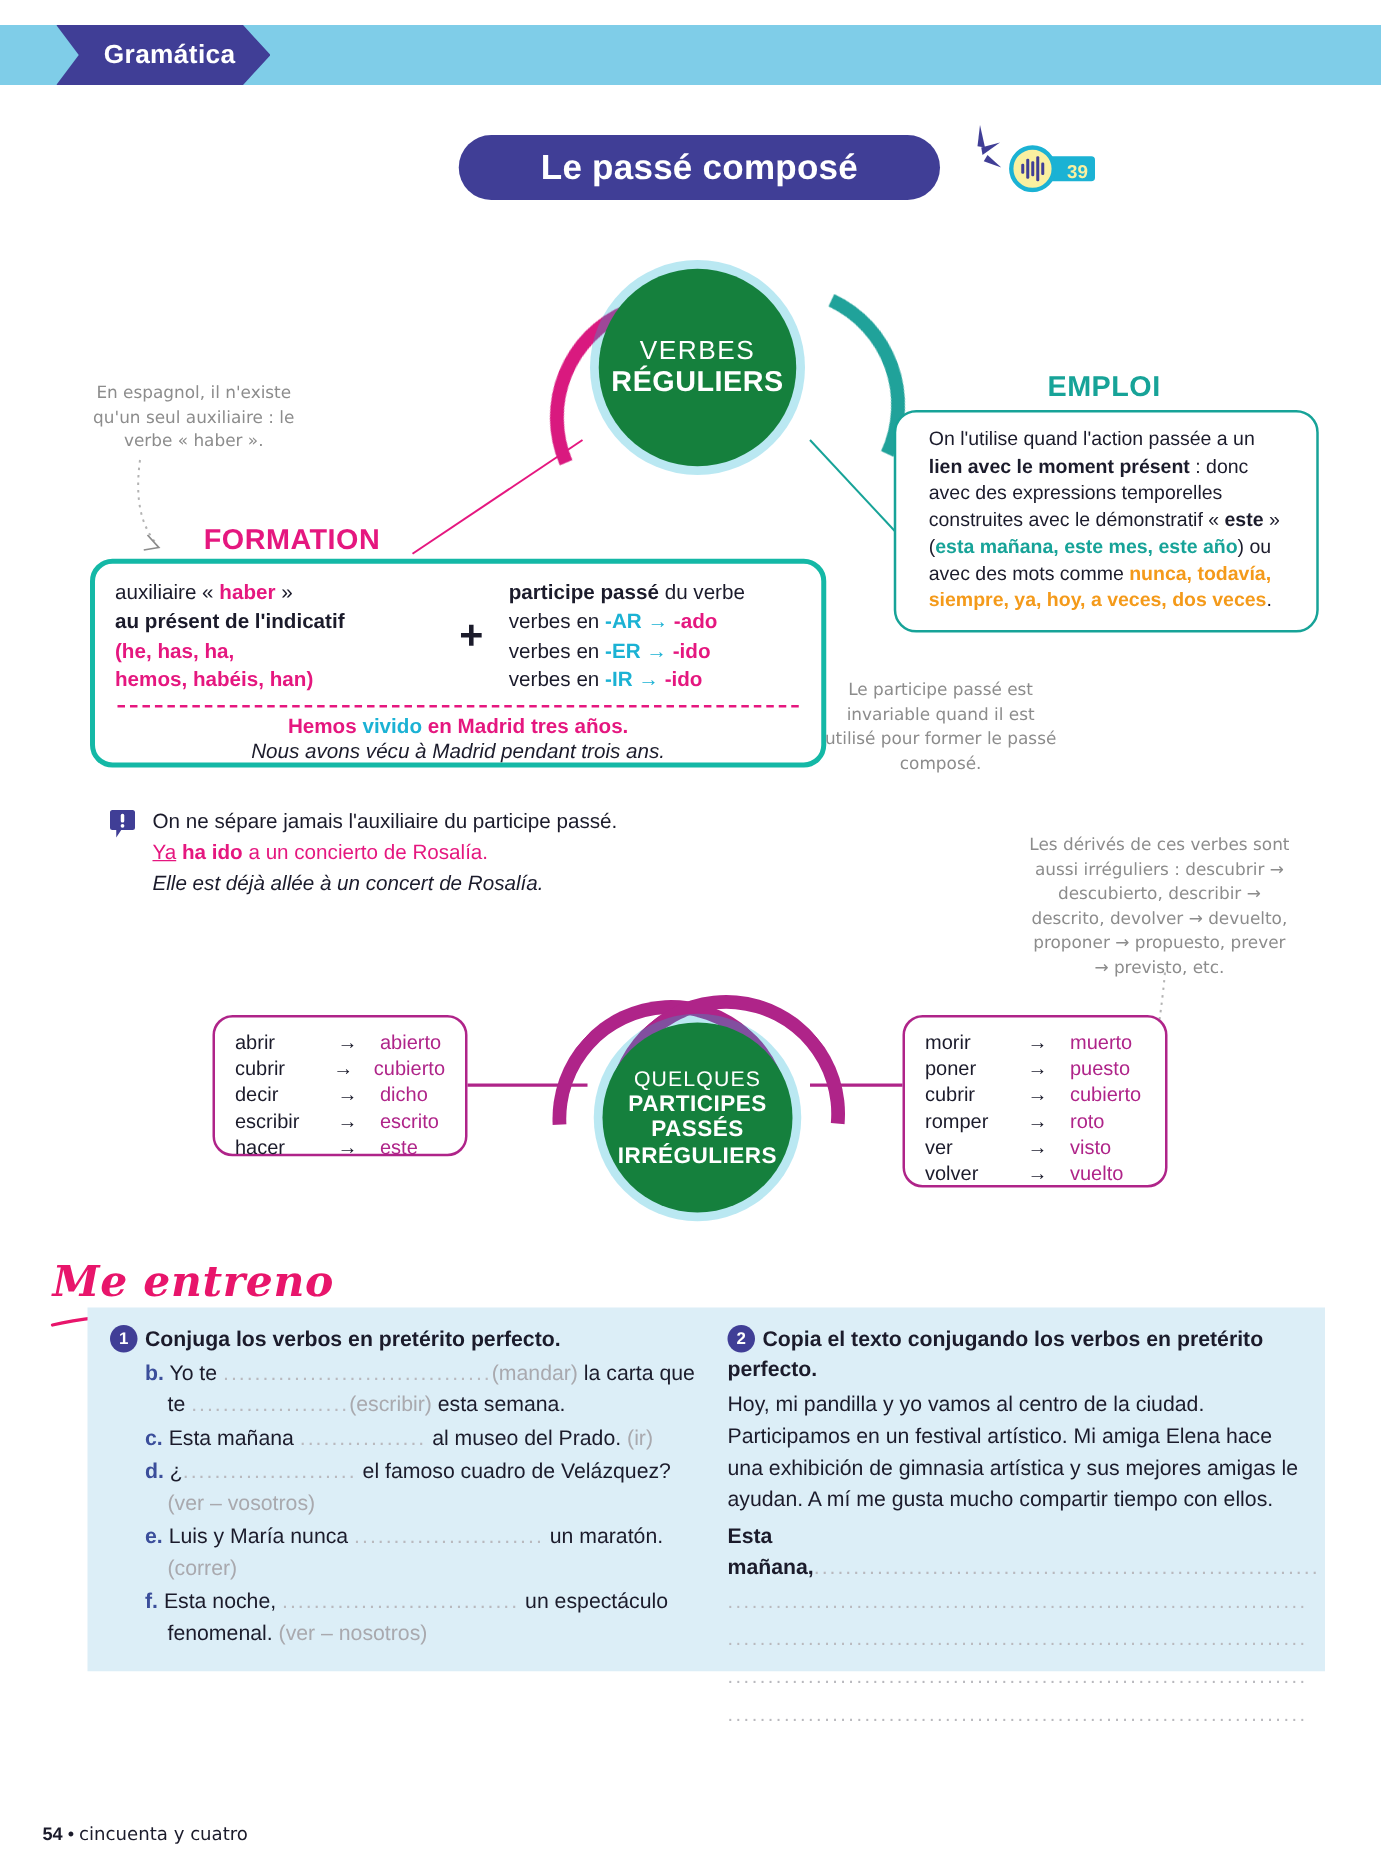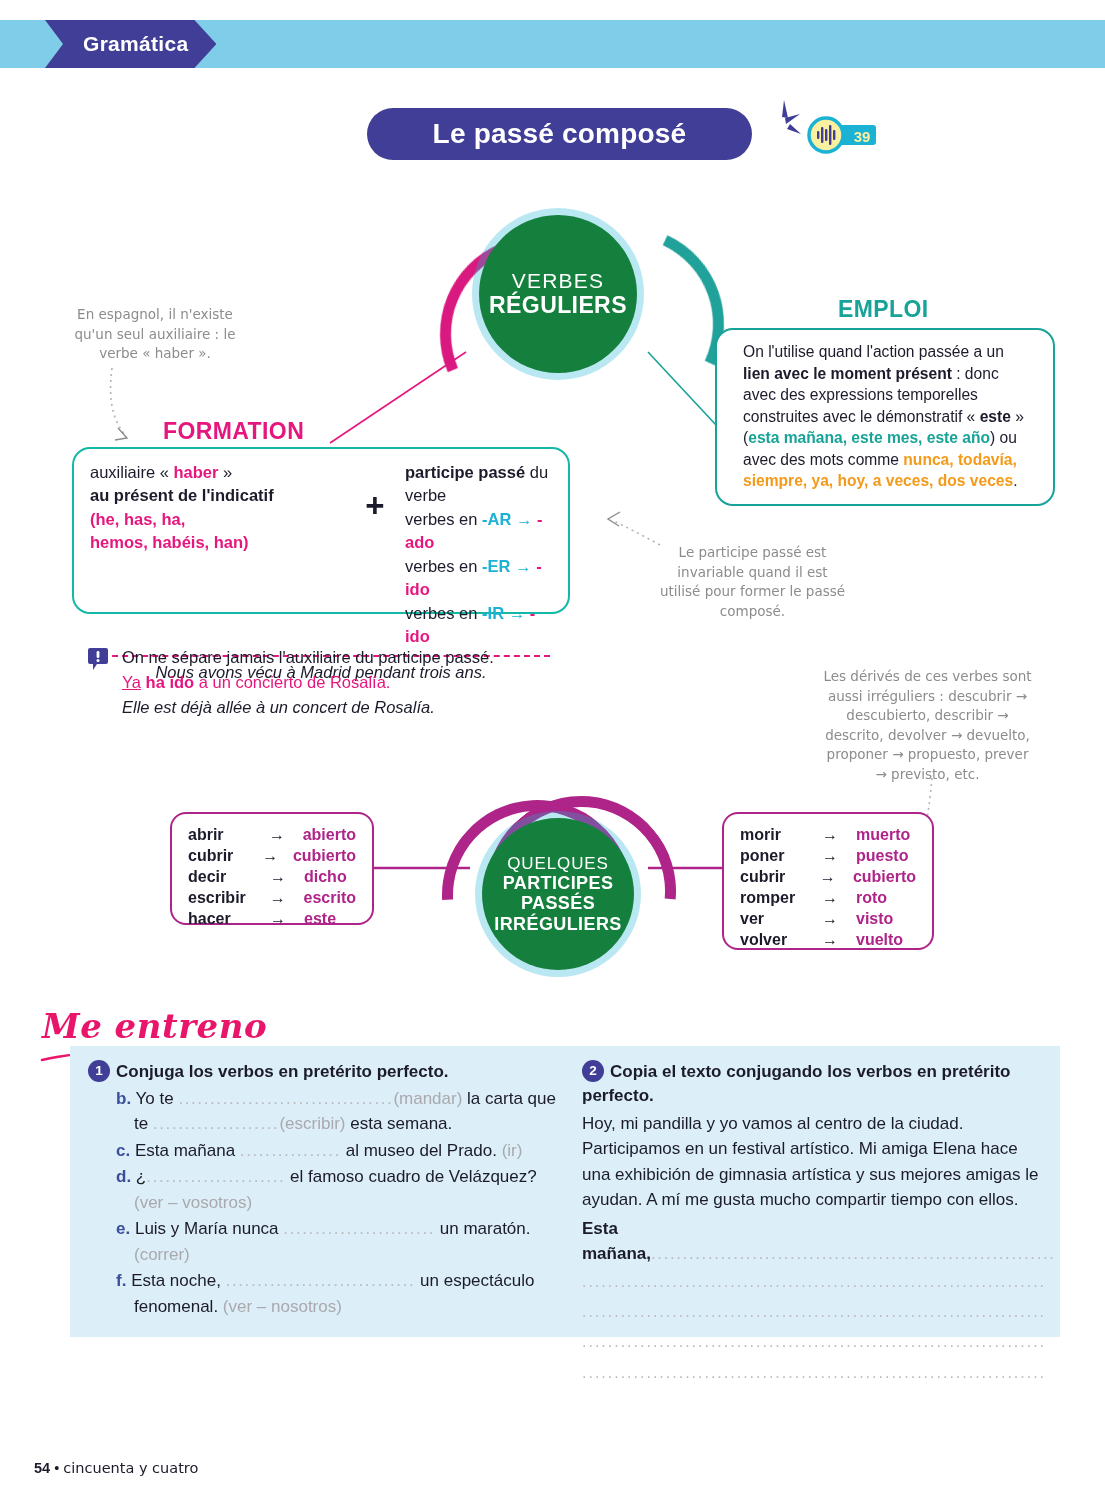--- a/index.html
+++ b/index.html
@@ -65,22 +65,22 @@
   svg.lines{ position:absolute; left:0; top:0; width:1105px; height:1500px; pointer-events:none; }
 
   
   .sec-label{ position:absolute; font-size:23px; font-weight:700; letter-spacing:.4px;}
   #label-formation{ left:163px; top:418px; color:#E5177F; }
   #label-emploi{ left:838px; top:296px; color:#17A398; }
 
   
   .rbox{ position:absolute; border-radius:18px; background:#fff; }
   #box-formation{
-    left:72px; top:447px; width:498px; height:167px;
-    border:2px solid #14b8a6;
+    left:72px; top:447px; width:589px; height:167px;
+    border:4px solid #14b8a6;
     padding:12px 16px 10px 16px;
   }
   .form-grid{ display:flex; gap:0; align-items:flex-start; }
   .form-left{ width:255px; font-size:16.5px; line-height:1.42; }
   .form-plus{ width:60px; text-align:center; font-size:33px; font-weight:800; padding-top:26px; }
   .form-right{ flex:1; font-size:16.5px; line-height:1.42; }
   .dashed-sep{
     border-top:2.5px dashed #E5177F; margin:7px 2px 6px 2px;
   }
   .ex-es{ text-align:center; font-size:16.5px; color:#E5177F; font-weight:700; }
@@ -89,21 +89,21 @@
   #box-emploi{
     left:715px; top:328px; width:340px; height:178px;
     border:2px solid #17A398; padding:11px 26px;
     font-size:15.6px; line-height:1.38;
   }
 
   .vbox{ position:absolute; border:2px solid #AF2489; border-radius:16px;
     background:#fff; padding:11px 16px; }
   #box-irr-left{ left:170px; top:812px; width:204px; height:113px; }
   #box-irr-right{ left:722px; top:812px; width:212px; height:138px; }
-  .vrow{ display:flex; align-items:baseline; font-size:16px; line-height:1.31; font-weight:700;}
+  .vrow{ display:flex; align-items:baseline; font-size:16px; line-height:1.31; font-weight:400;}
   .vrow .v1{ width:82px; color:#1b1b2b; }
   .vrow .ar{ width:34px; color:#1b1b2b; }
   .vrow .v2{ color:#AF2489; }
 
   
   .note{
     position:absolute; color:#8c8c8c; font-size:13.5px; line-height:1.45;
     text-align:center; font-family:"DejaVu Sans", sans-serif;
   }
   #note-haber{ left:70px; top:305px; width:170px; text-align:center; }
@@ -249,20 +249,25 @@
       </div>
       <div>
         <span>verbes en </span><span class="c-cyan b">-ER</span><span class="b"> </span><span class="c-cyan b">→</span> <span class="c-pink b">-ido</span>
       </div>
       <div>
         <span>verbes en </span><span class="c-cyan b">-IR</span><span class="b"> </span><span class="c-cyan b">→</span> <span class="c-pink b">-ido</span>
       </div>
     </div>
   </div>
   <div class="dashed-sep"></div>
+  <div class="ex-es">
+    <span>Hemos</span>
+    <span class="c-cyan">vivido</span>
+    <span>en Madrid tres años.</span>
+  </div>
   <div class="ex-fr">Nous avons vécu à Madrid pendant trois ans.</div>
 </div>
 
 <div class="sec-label" id="label-emploi">EMPLOI</div>
 <div class="rbox" id="box-emploi">
   <span>On l'utilise quand l'action passée a un </span><span class="b">lien avec le moment présent</span><span> : donc avec des expressions temporelles construites avec le démonstratif « </span><span class="b">este</span><span> » (</span><span class="c-teal b">esta mañana, este mes, este año</span><span>) ou avec des mots comme </span><span class="c-orange b">nunca, todavía, siempre, ya, hoy, a veces, dos veces</span><span>.</span>
 </div>
 
 <div class="note" id="note-invariable">Le participe passé est invariable quand il est utilisé pour former le passé composé.</div>
 

